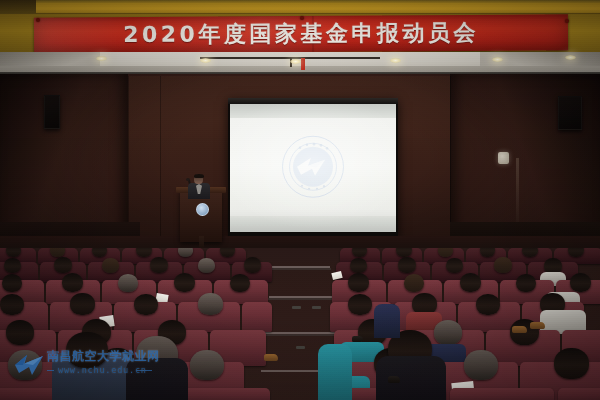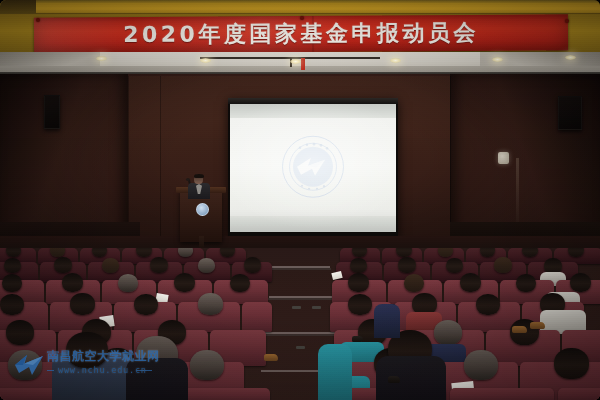--- a/index.html
+++ b/index.html
@@ -5,21 +5,20 @@
 <style>
   html,body{margin:0;padding:0;background:#000;}
   body{font-family:"Liberation Sans","DejaVu Sans",sans-serif;}
 
   .photo{
     position:relative;
     width:600px;height:400px;
     overflow:hidden;
     background:#120a08;
     user-select:none;
-    border-radius:6px;
   }
 
   
   .ceiling-ochre{
     position:absolute;left:0;top:0;width:600px;height:16px;
     background:linear-gradient(180deg,#6d5a1c 0%,#b08a1e 22%,#c79a22 55%,#8d6f18 100%);
   }
   .ceiling-ochre:after{
     content:"";position:absolute;left:0;bottom:0;width:100%;height:3px;
     background:rgba(0,0,0,.35);

